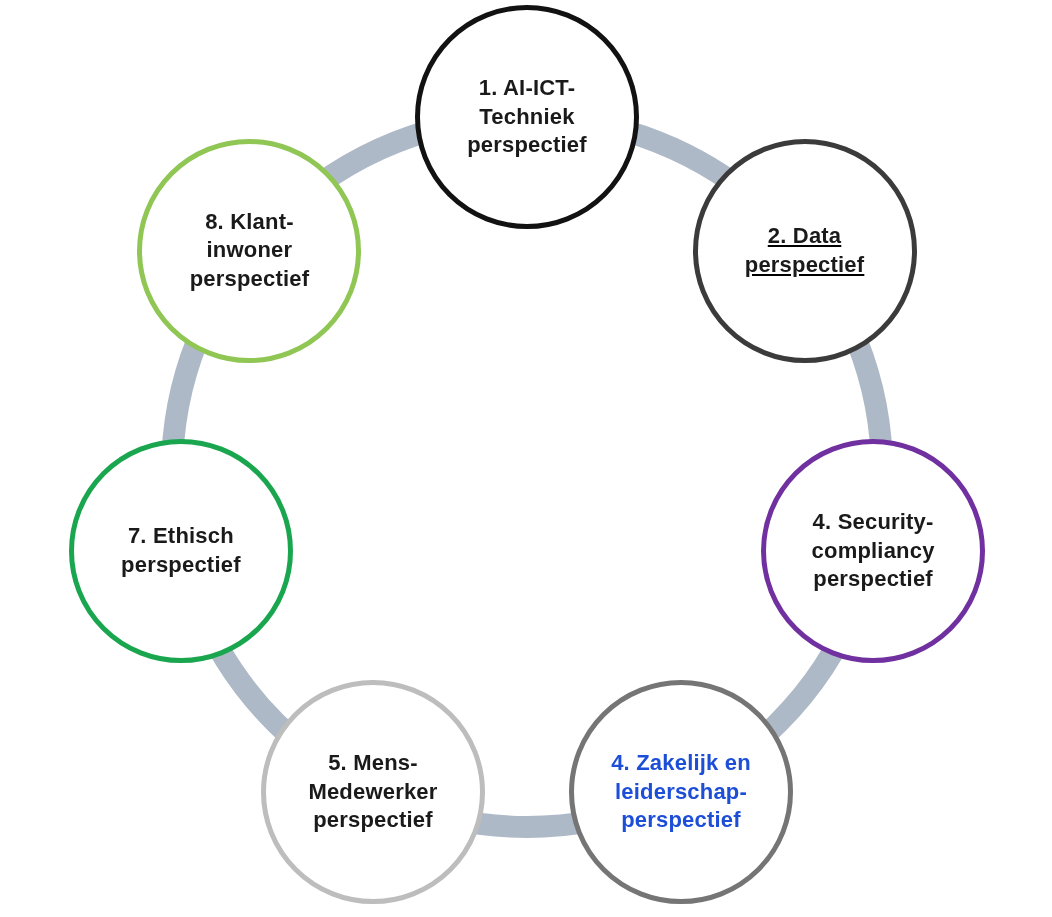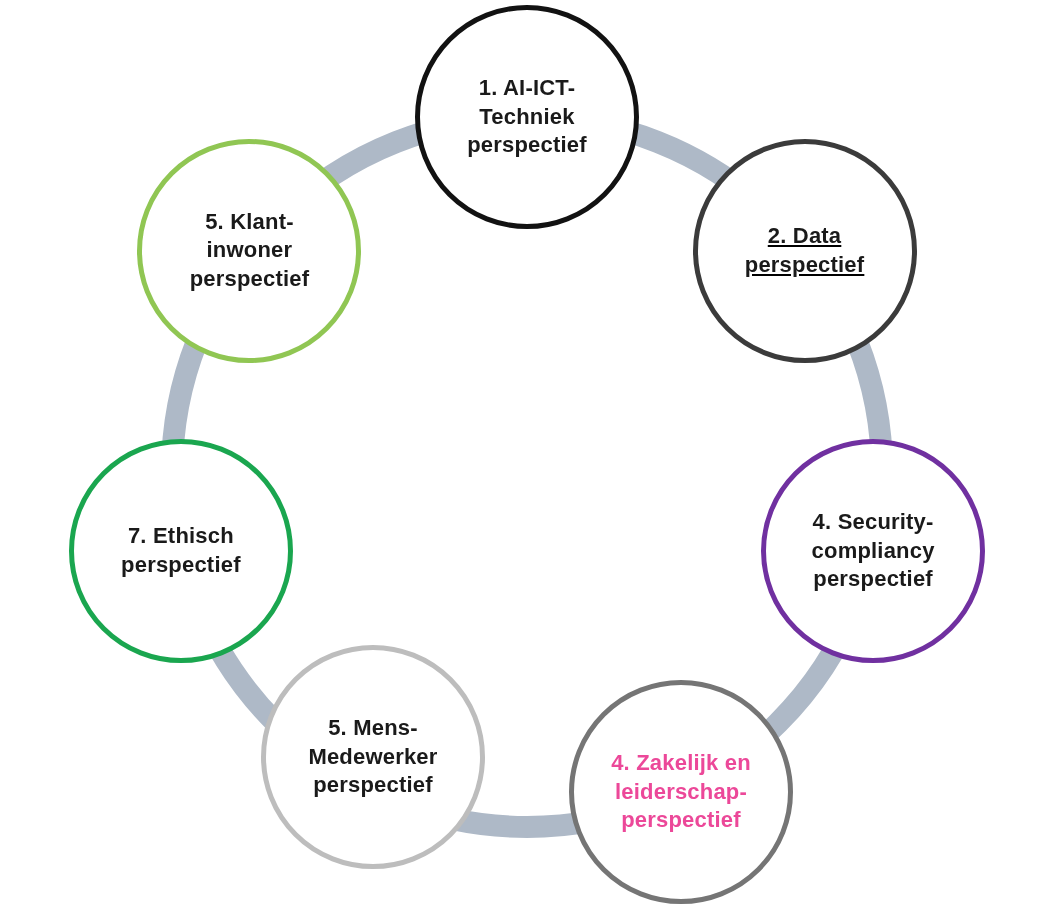--- a/index.html
+++ b/index.html
@@ -61,33 +61,33 @@
       <div class="node" style="left: 692.55px; top: 138.661px; border-color: rgb(59, 59, 59); text-decoration: underline;">
       <span class="node-label" style="color: rgb(26, 26, 26);">2. Data
 perspectief</span>
     </div>
       <div class="node" style="left: 761.099px; top: 438.995px; border-color: rgb(112, 48, 160);">
       <span class="node-label" style="color: rgb(26, 26, 26);">4. Security-
 compliancy
 perspectief</span>
     </div>
       <div class="node" style="left: 569.029px; top: 679.844px; border-color: rgb(117, 117, 117);">
-      <span class="node-label" style="color: #ec4899;">4. Zakelijk en
+      <span class="node-label" style="color: #1d4ed8;">4. Zakelijk en
 leiderschap-
 perspectief</span>
     </div>
-      <div class="node" style="left: 260.971px; top: 645px; border-color: rgb(189, 189, 189);">
+      <div class="node" style="left: 260.971px; top: 680px; border-color: rgb(189, 189, 189);">
       <span class="node-label" style="color: rgb(26, 26, 26);">5. Mens-
 Medewerker
 perspectief</span>
     </div>
       <div class="node" style="left: 68.9006px; top: 438.995px; border-color: rgb(26, 166, 79);">
       <span class="node-label" style="color: rgb(26, 26, 26);">7. Ethisch
 perspectief</span>
     </div>
       <div class="node" style="left: 137.45px; top: 138.661px; border-color: rgb(144, 198, 83);">
-      <span class="node-label" style="color: rgb(26, 26, 26);">5. Klant-
+      <span class="node-label" style="color: rgb(26, 26, 26);">8. Klant-
 inwoner
 perspectief</span>
     </div>
     </div>
 
 </div>
 
 </body></html>

